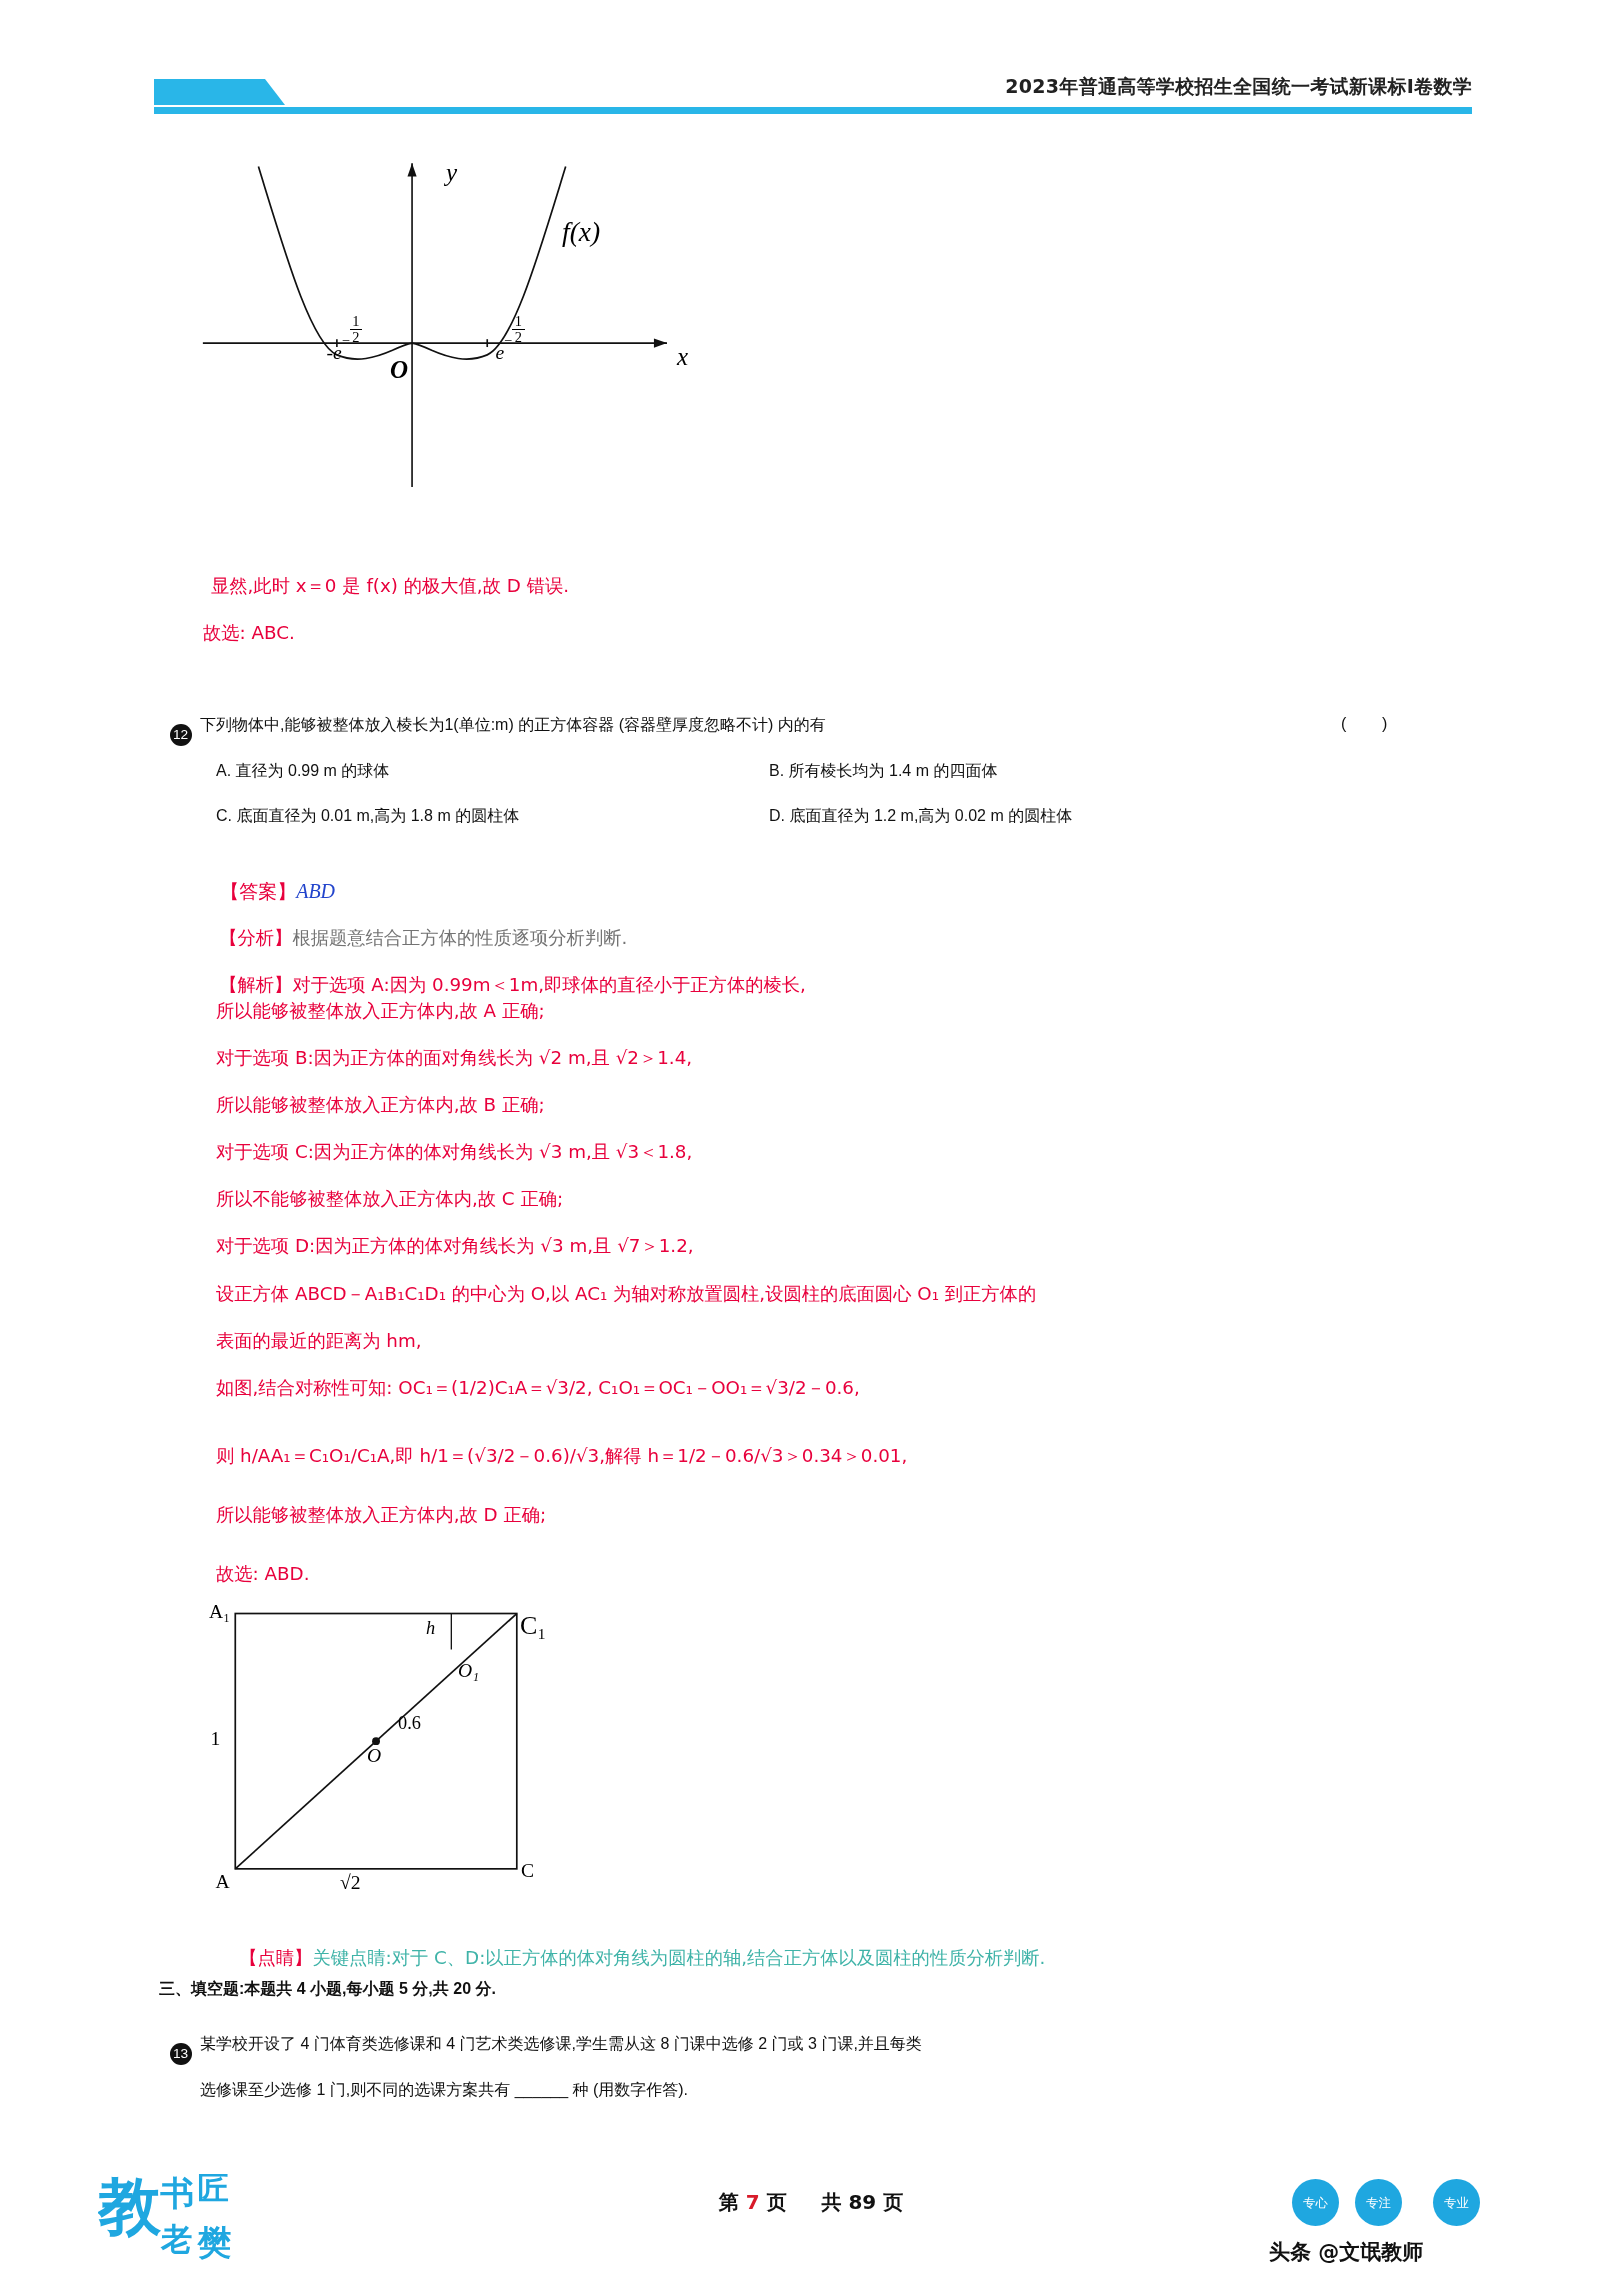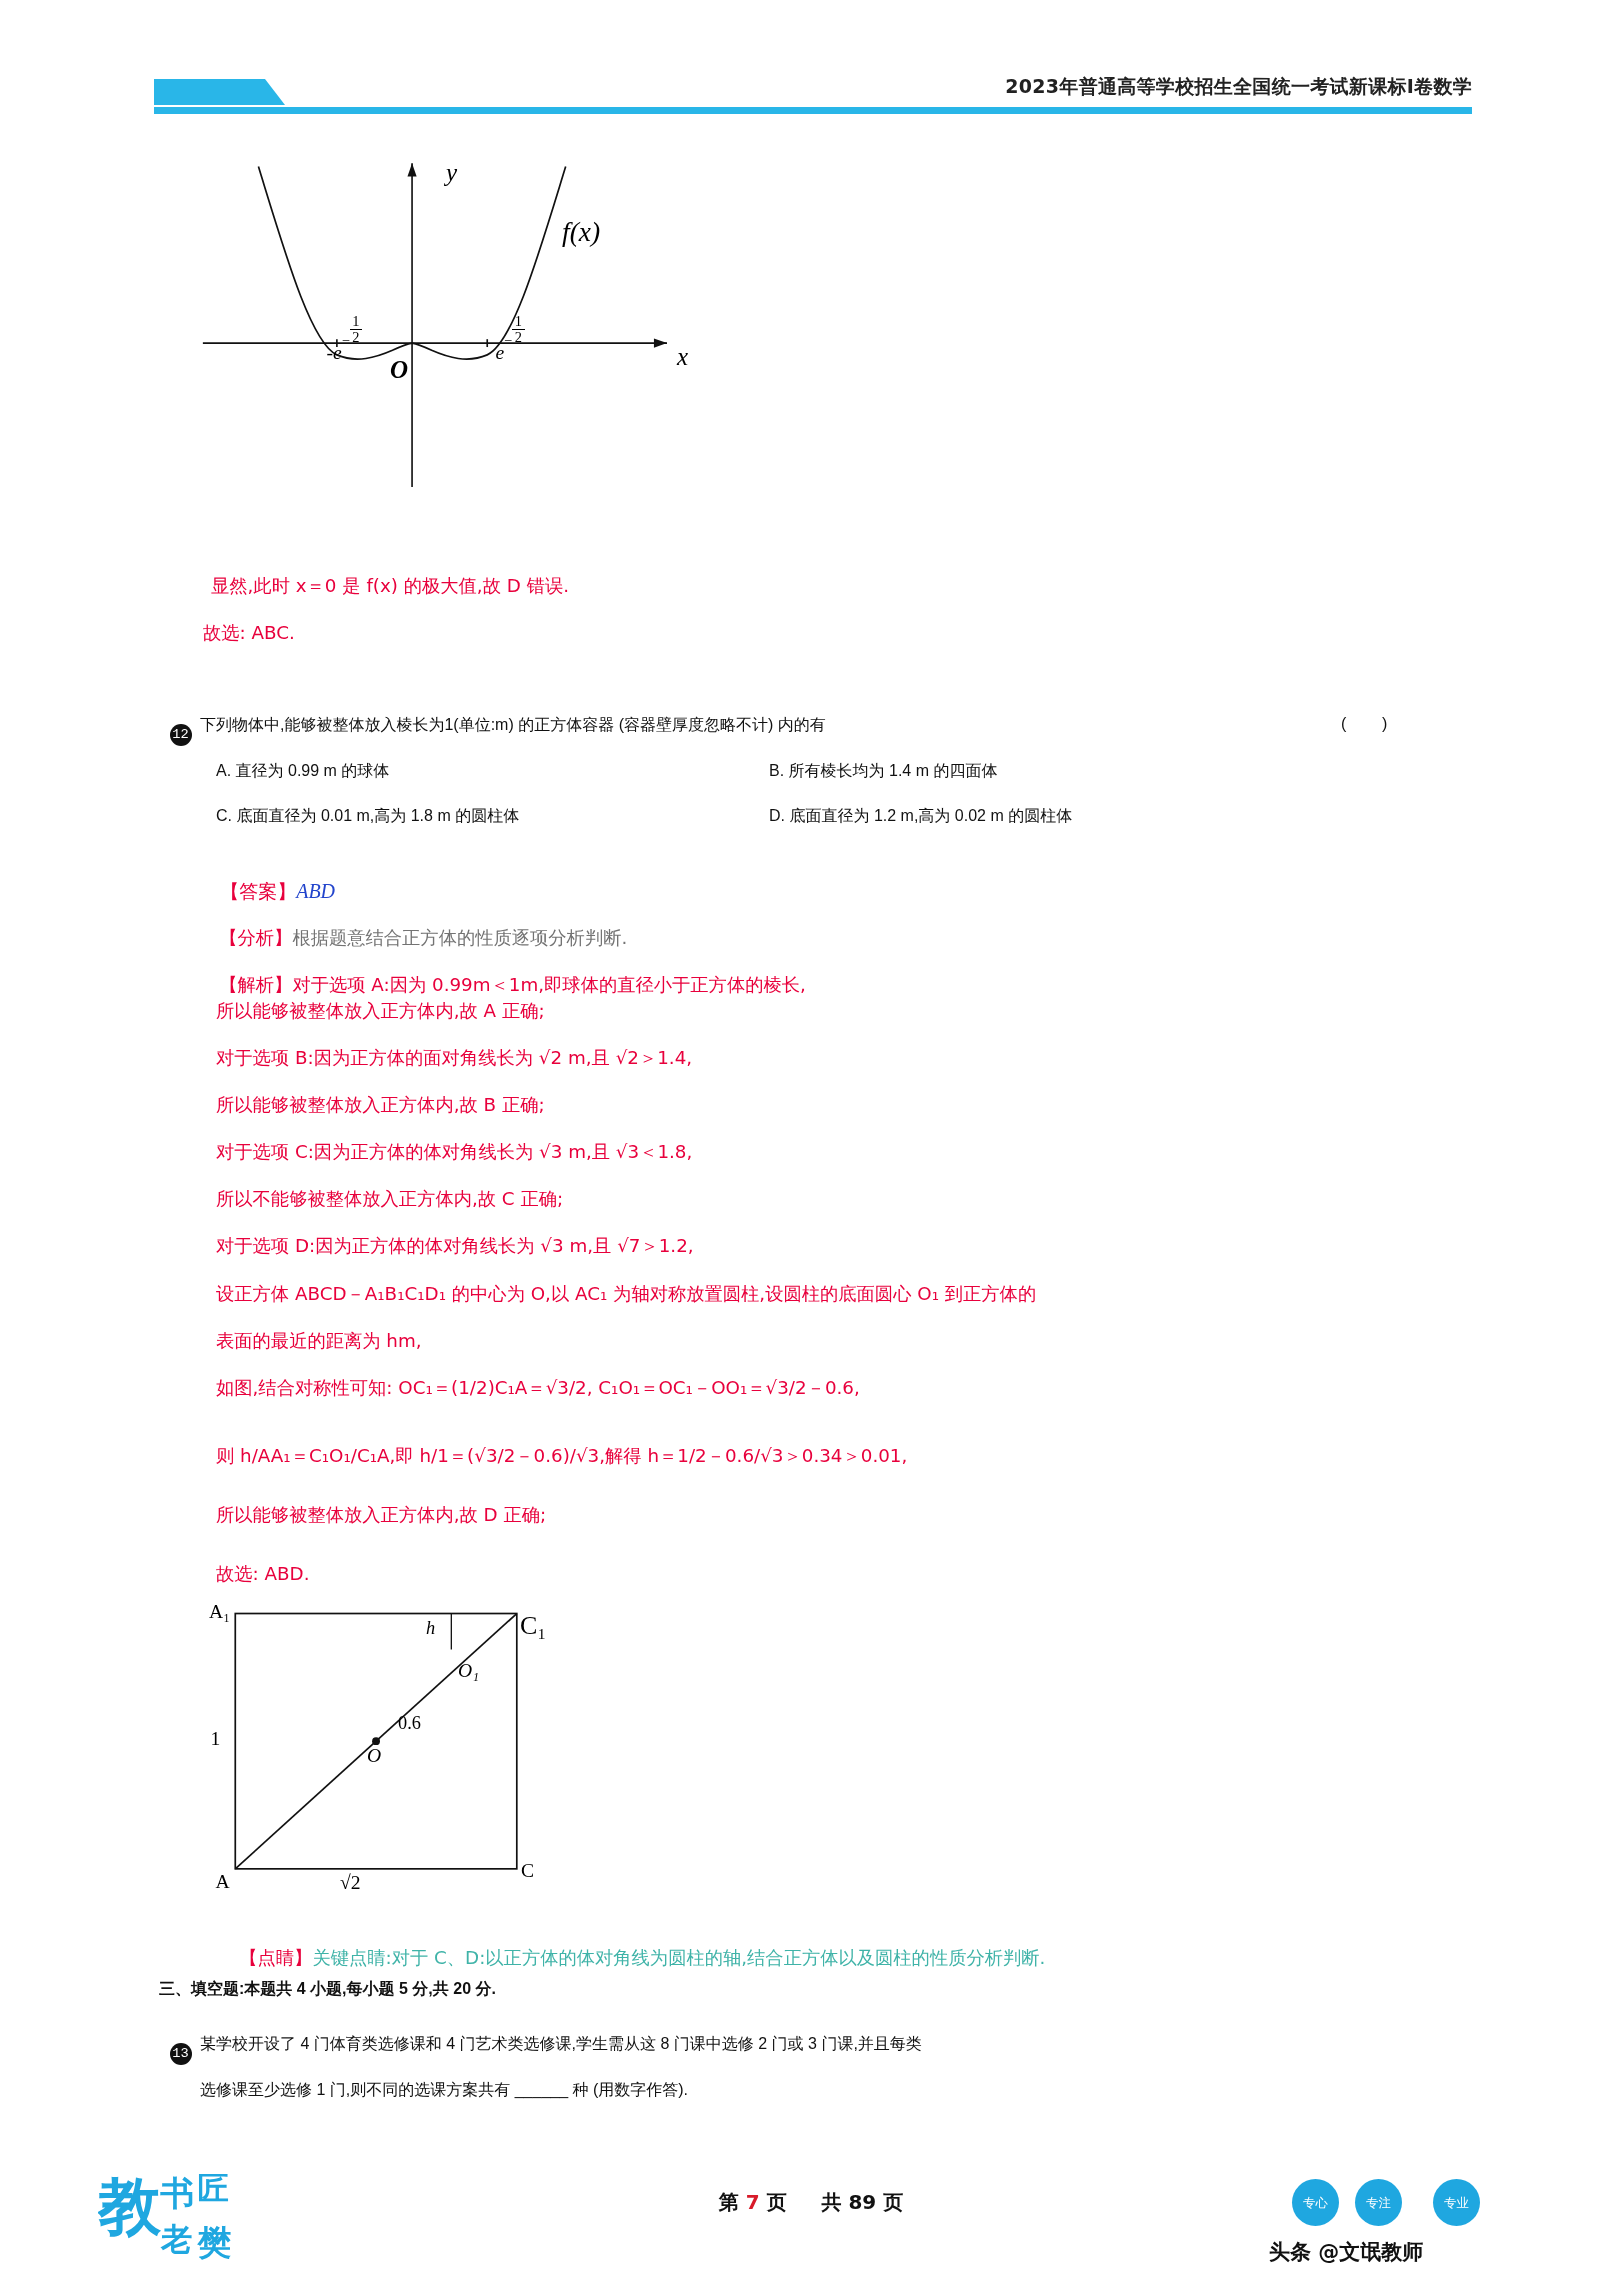--- a/index.html
+++ b/index.html
@@ -62,21 +62,21 @@
     color: #e8003c;
   }
 
   
   .circ {
     display: inline-block;
     width: 22px; height: 22px;
     border-radius: 50%;
     background: #111;
     color: #fff;
-    font-family: Liberation Mono, monospace;
+    font-family: Liberation Sans, sans-serif;
     font-size: 13.7px;
     line-height: 22px;
     text-align: center;
     vertical-align: 2.6px;
   }
 
   
   .fig-graph { position: absolute; left: 196px; top: 147px; width: 589px; height: 353px; }
 
   

